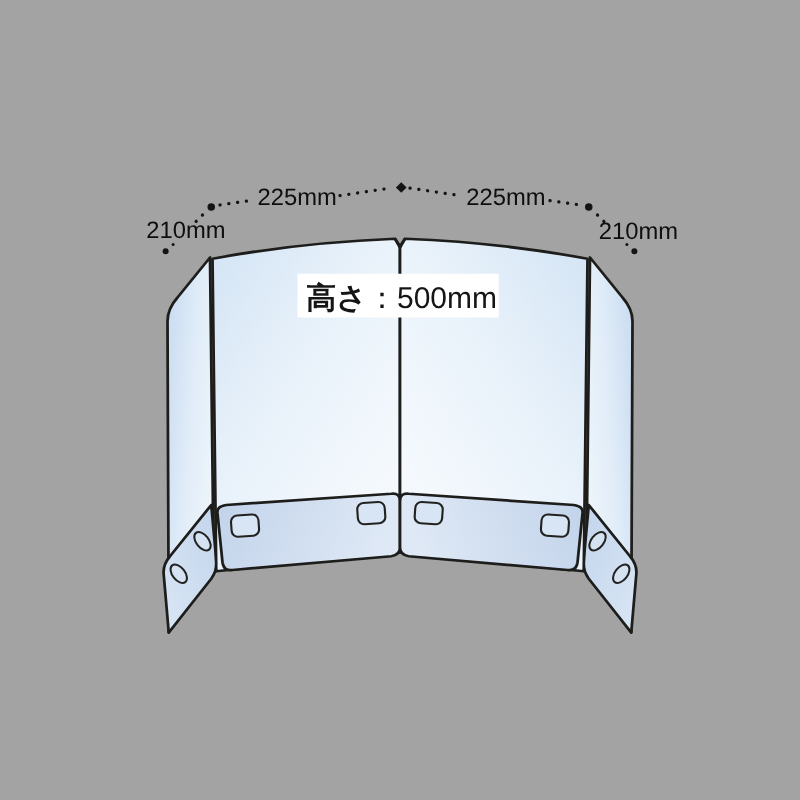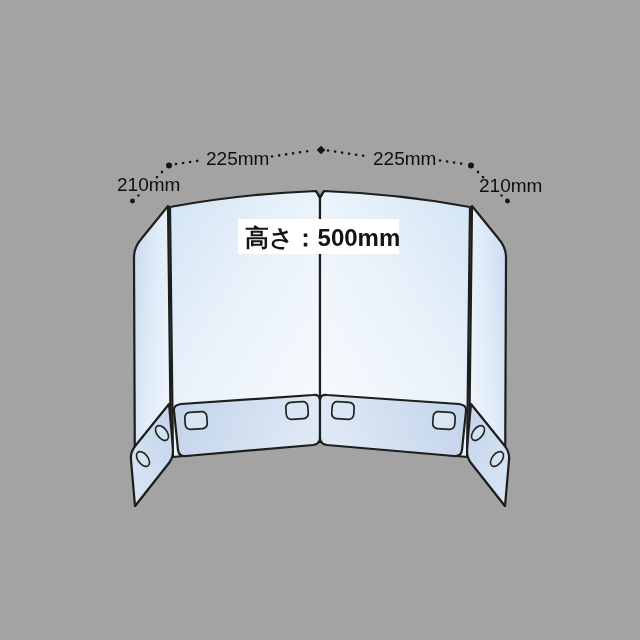--- a/index.html
+++ b/index.html
@@ -13,21 +13,21 @@
     position:absolute;font-size:19px;line-height:19px;color:#0e0e0e;
     white-space:nowrap;
   }
   .height-label{
     position:absolute;left:238px;top:219px;width:161px;height:35px;
     background:#ffffff;display:flex;align-items:flex-end;
     padding-left:7px;box-sizing:border-box;
     font-size:24px;color:#151515;white-space:nowrap;
   }
   .hl-prefix{font-weight:700;}
-  .hl-value{font-weight:700;}
+  .hl-value{font-weight:400;}
 </style>
 </head>
 <body>
 
 <div id="canvas">
 
   <svg id="diagram-svg" width="640" height="640" viewBox="0 0 640 640">
     <defs>
       <linearGradient id="gradWingL" x1="0" y1="0" x2="1" y2="0.6">
         <stop offset="0" stop-color="#c7daf0"></stop>

